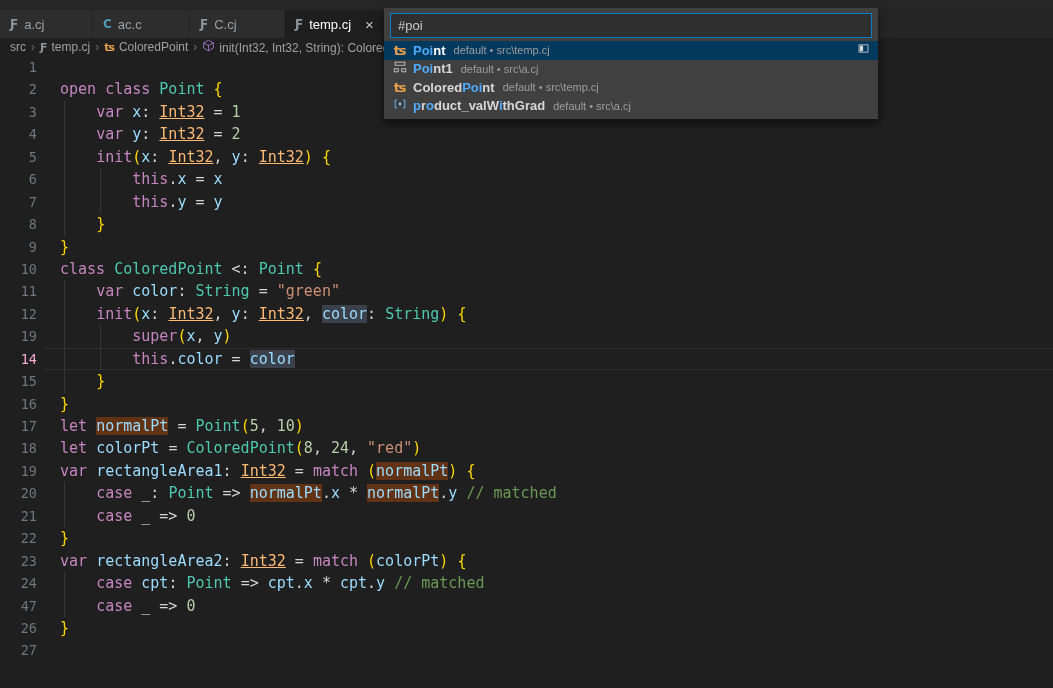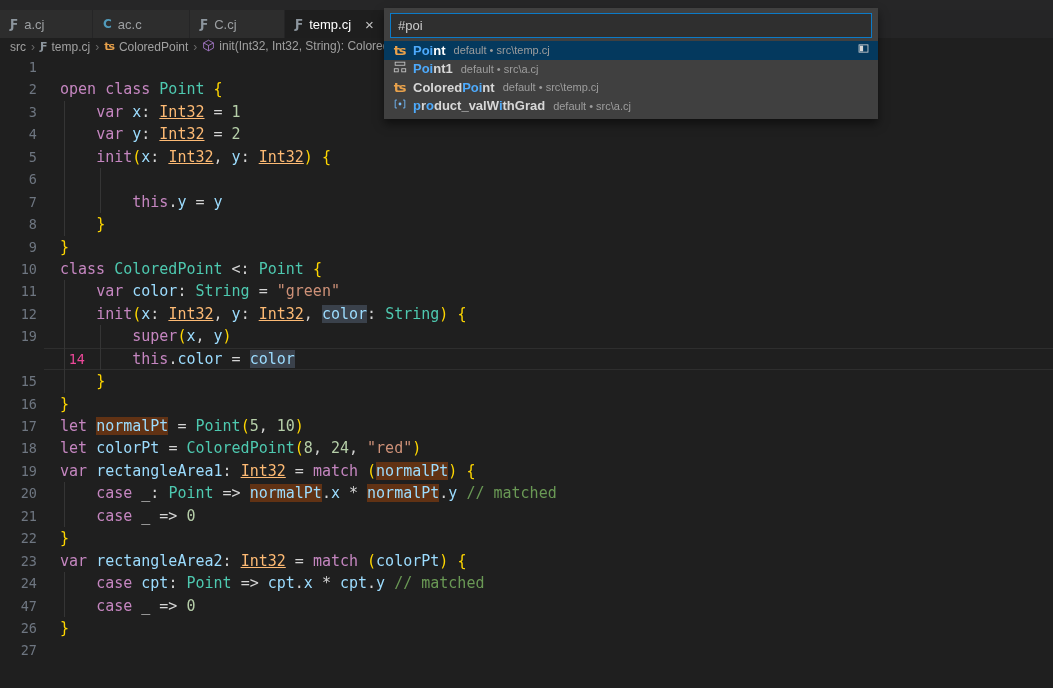--- a/index.html
+++ b/index.html
@@ -11,31 +11,31 @@
   .tabbar { position:absolute; left:0; top:10px; width:1053px; height:28px; background:#252526;
     display:flex; align-items:stretch; }
   .tab { display:flex; align-items:center; gap:6px; padding:0 10px; background:#2d2d2d;
     border-right:1px solid #252526; font-size:13px; color:#9da0a3; cursor:pointer; }
   .tab .ficon { font-size:12px; font-weight:bold; font-family:"DejaVu Sans", sans-serif; }
   .tab.active { background:#1e1e1e; color:#ffffff; }
   .tab .close { margin-left:8px; color:#c5c5c5; font-size:15px; line-height:1; }
   .breadcrumb { position:absolute; left:0; top:38px; width:1053px; height:18px; background:#1f1f1f;
     display:flex; align-items:center; padding-left:10px; font-size:12px; color:#a0a0a0;
     white-space:nowrap; overflow:hidden; }
-  .crumb { display:flex; align-items:flex-start; gap:4px; cursor:pointer; }
+  .crumb { display:flex; align-items:flex-end; gap:4px; cursor:pointer; }
   .crumb .ficon { font-family:"DejaVu Sans", sans-serif; font-weight:bold; font-size:11px; }
   .crumb-sep { color:#6a6a6a; margin:0 5px; font-size:12px; }
 
   
   .editor { position:absolute; left:0; top:56px; width:1053px; bottom:0; background:#1f1f1f;
     font-family:"DejaVu Sans Mono", monospace; font-size:15px; }
   .line { position:relative; height:22.45px; line-height:22.45px; white-space:pre; }
   .line-num { position:absolute; left:0; top:0; width:37px; text-align:right; color:#6e7681;
     font-size:13.5px; }
-  .line.current .line-num { color:#ec4899;margin-left:48px; }
+  .line.current .line-num { color:#f9a8d4; }
   .line.current::before { content:''; position:absolute; left:44px; right:0; top:0; bottom:0;
     border-top:1px solid #2e2e2e; border-bottom:1px solid #2e2e2e; pointer-events:none; }
   .code-text { position:absolute; left:60px; top:0; }
   .guide { position:absolute; top:0; bottom:0; width:1px; background:#353535; }
   .tk-kw { color:#C586C0; } .tk-ty { color:#4EC9B0; } .tk-int { color:#fdba74;text-decoration:underline; }
   .tk-va { color:#9CDCFE; } .tk-nu { color:#B5CEA8; } .tk-st { color:#CE9178; }
   .tk-co { color:#6A9955; } .tk-pl { color:#D4D4D4; } .tk-br { color:#FFD700; }
   .bg-find { background:#613214; } .bg-word { background:#3A414B; }
 
   
@@ -103,21 +103,21 @@
         </svg></span>
       <span>init(Int32, Int32, String): ColoredPoint</span>
     </span>
   </div>
 <div class="editor">
     <div class="line"><span class="line-num">1</span><span class="code-text"></span></div>
     <div class="line"><span class="line-num">2</span><span class="code-text"><span class="tk-kw">open</span><span> </span><span class="tk-kw">class</span><span> </span><span class="tk-ty">Point</span><span> </span><span class="tk-br">{</span></span></div>
     <div class="line"><span class="line-num">3</span><span class="guide" style="left: 64px;"></span><span class="code-text"><span>    </span><span class="tk-kw">var</span><span> </span><span class="tk-va">x</span><span class="tk-pl">:</span><span> </span><span class="tk-int">Int32</span><span> </span><span class="tk-pl">=</span><span> </span><span class="tk-nu">1</span></span></div>
     <div class="line"><span class="line-num">4</span><span class="guide" style="left: 64px;"></span><span class="code-text"><span>    </span><span class="tk-kw">var</span><span> </span><span class="tk-va">y</span><span class="tk-pl">:</span><span> </span><span class="tk-int">Int32</span><span> </span><span class="tk-pl">=</span><span> </span><span class="tk-nu">2</span></span></div>
     <div class="line"><span class="line-num">5</span><span class="guide" style="left: 64px;"></span><span class="code-text"><span>    </span><span class="tk-kw">init</span><span class="tk-br">(</span><span class="tk-va">x</span><span class="tk-pl">:</span><span> </span><span class="tk-int">Int32</span><span class="tk-pl">,</span><span> </span><span class="tk-va">y</span><span class="tk-pl">:</span><span> </span><span class="tk-int">Int32</span><span class="tk-br">)</span><span> </span><span class="tk-br">{</span></span></div>
-    <div class="line"><span class="line-num">6</span><span class="guide" style="left: 64px;"></span><span class="guide" style="left: 100px;"></span></div>
+    <div class="line"><span class="line-num">6</span><span class="guide" style="left: 64px;"></span><span class="guide" style="left: 100px;"></span><span class="code-text"><span>        </span><span class="tk-kw">this</span><span class="tk-pl">.</span><span class="tk-va">x</span><span> </span><span class="tk-pl">=</span><span> </span><span class="tk-va">x</span></span></div>
     <div class="line"><span class="line-num">7</span><span class="guide" style="left: 64px;"></span><span class="guide" style="left: 100px;"></span><span class="code-text"><span>        </span><span class="tk-kw">this</span><span class="tk-pl">.</span><span class="tk-va">y</span><span> </span><span class="tk-pl">=</span><span> </span><span class="tk-va">y</span></span></div>
     <div class="line"><span class="line-num">8</span><span class="guide" style="left: 64px;"></span><span class="code-text"><span>    </span><span class="tk-br">}</span></span></div>
     <div class="line"><span class="line-num">9</span><span class="code-text"><span class="tk-br">}</span></span></div>
     <div class="line"><span class="line-num">10</span><span class="code-text"><span class="tk-kw">class</span><span> </span><span class="tk-ty">ColoredPoint</span><span> </span><span class="tk-pl">&lt;:</span><span> </span><span class="tk-ty">Point</span><span> </span><span class="tk-br">{</span></span></div>
     <div class="line"><span class="line-num">11</span><span class="guide" style="left: 64px;"></span><span class="code-text"><span>    </span><span class="tk-kw">var</span><span> </span><span class="tk-va">color</span><span class="tk-pl">:</span><span> </span><span class="tk-ty">String</span><span> </span><span class="tk-pl">=</span><span> </span><span class="tk-st">"green"</span></span></div>
     <div class="line"><span class="line-num">12</span><span class="guide" style="left: 64px;"></span><span class="code-text"><span>    </span><span class="tk-kw">init</span><span class="tk-br">(</span><span class="tk-va">x</span><span class="tk-pl">:</span><span> </span><span class="tk-int">Int32</span><span class="tk-pl">,</span><span> </span><span class="tk-va">y</span><span class="tk-pl">:</span><span> </span><span class="tk-int">Int32</span><span class="tk-pl">,</span><span> </span><span class="tk-va bg-word">color</span><span class="tk-pl">:</span><span> </span><span class="tk-ty">String</span><span class="tk-br">)</span><span> </span><span class="tk-br">{</span></span></div>
     <div class="line"><span class="line-num">19</span><span class="guide" style="left: 64px;"></span><span class="guide" style="left: 100px;"></span><span class="code-text"><span>        </span><span class="tk-kw">super</span><span class="tk-br">(</span><span class="tk-va">x</span><span class="tk-pl">,</span><span> </span><span class="tk-va">y</span><span class="tk-br">)</span></span></div>
     <div class="line current"><span class="line-num">14</span><span class="guide" style="left: 64px;"></span><span class="guide" style="left: 100px;"></span><span class="code-text"><span>        </span><span class="tk-kw">this</span><span class="tk-pl">.</span><span class="tk-va">color</span><span> </span><span class="tk-pl">=</span><span> </span><span class="tk-va bg-word">color</span></span></div>
     <div class="line"><span class="line-num">15</span><span class="guide" style="left: 64px;"></span><span class="code-text"><span>    </span><span class="tk-br">}</span></span></div>
     <div class="line"><span class="line-num">16</span><span class="code-text"><span class="tk-br">}</span></span></div>

